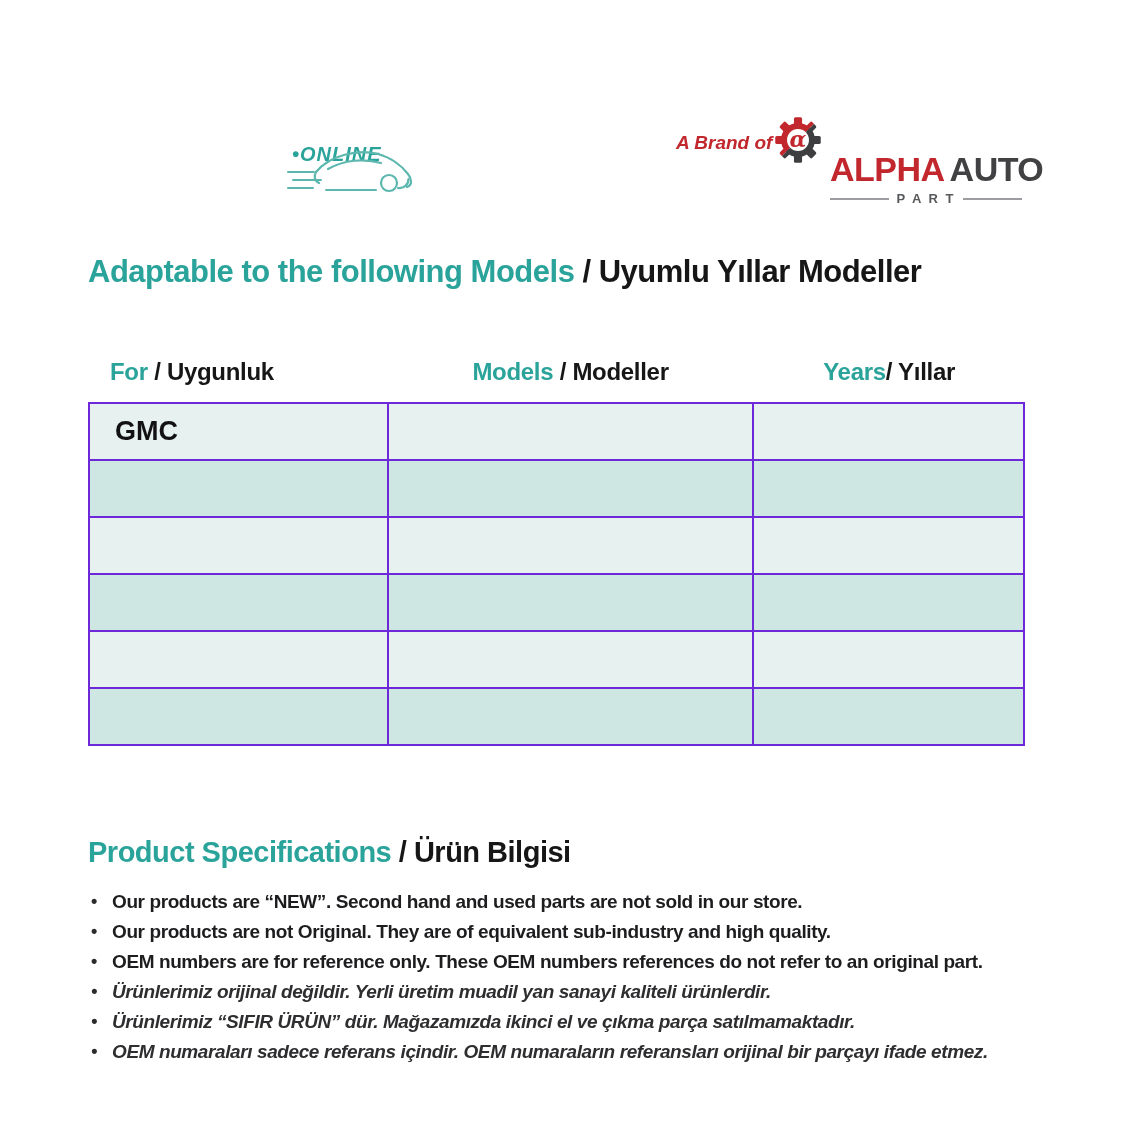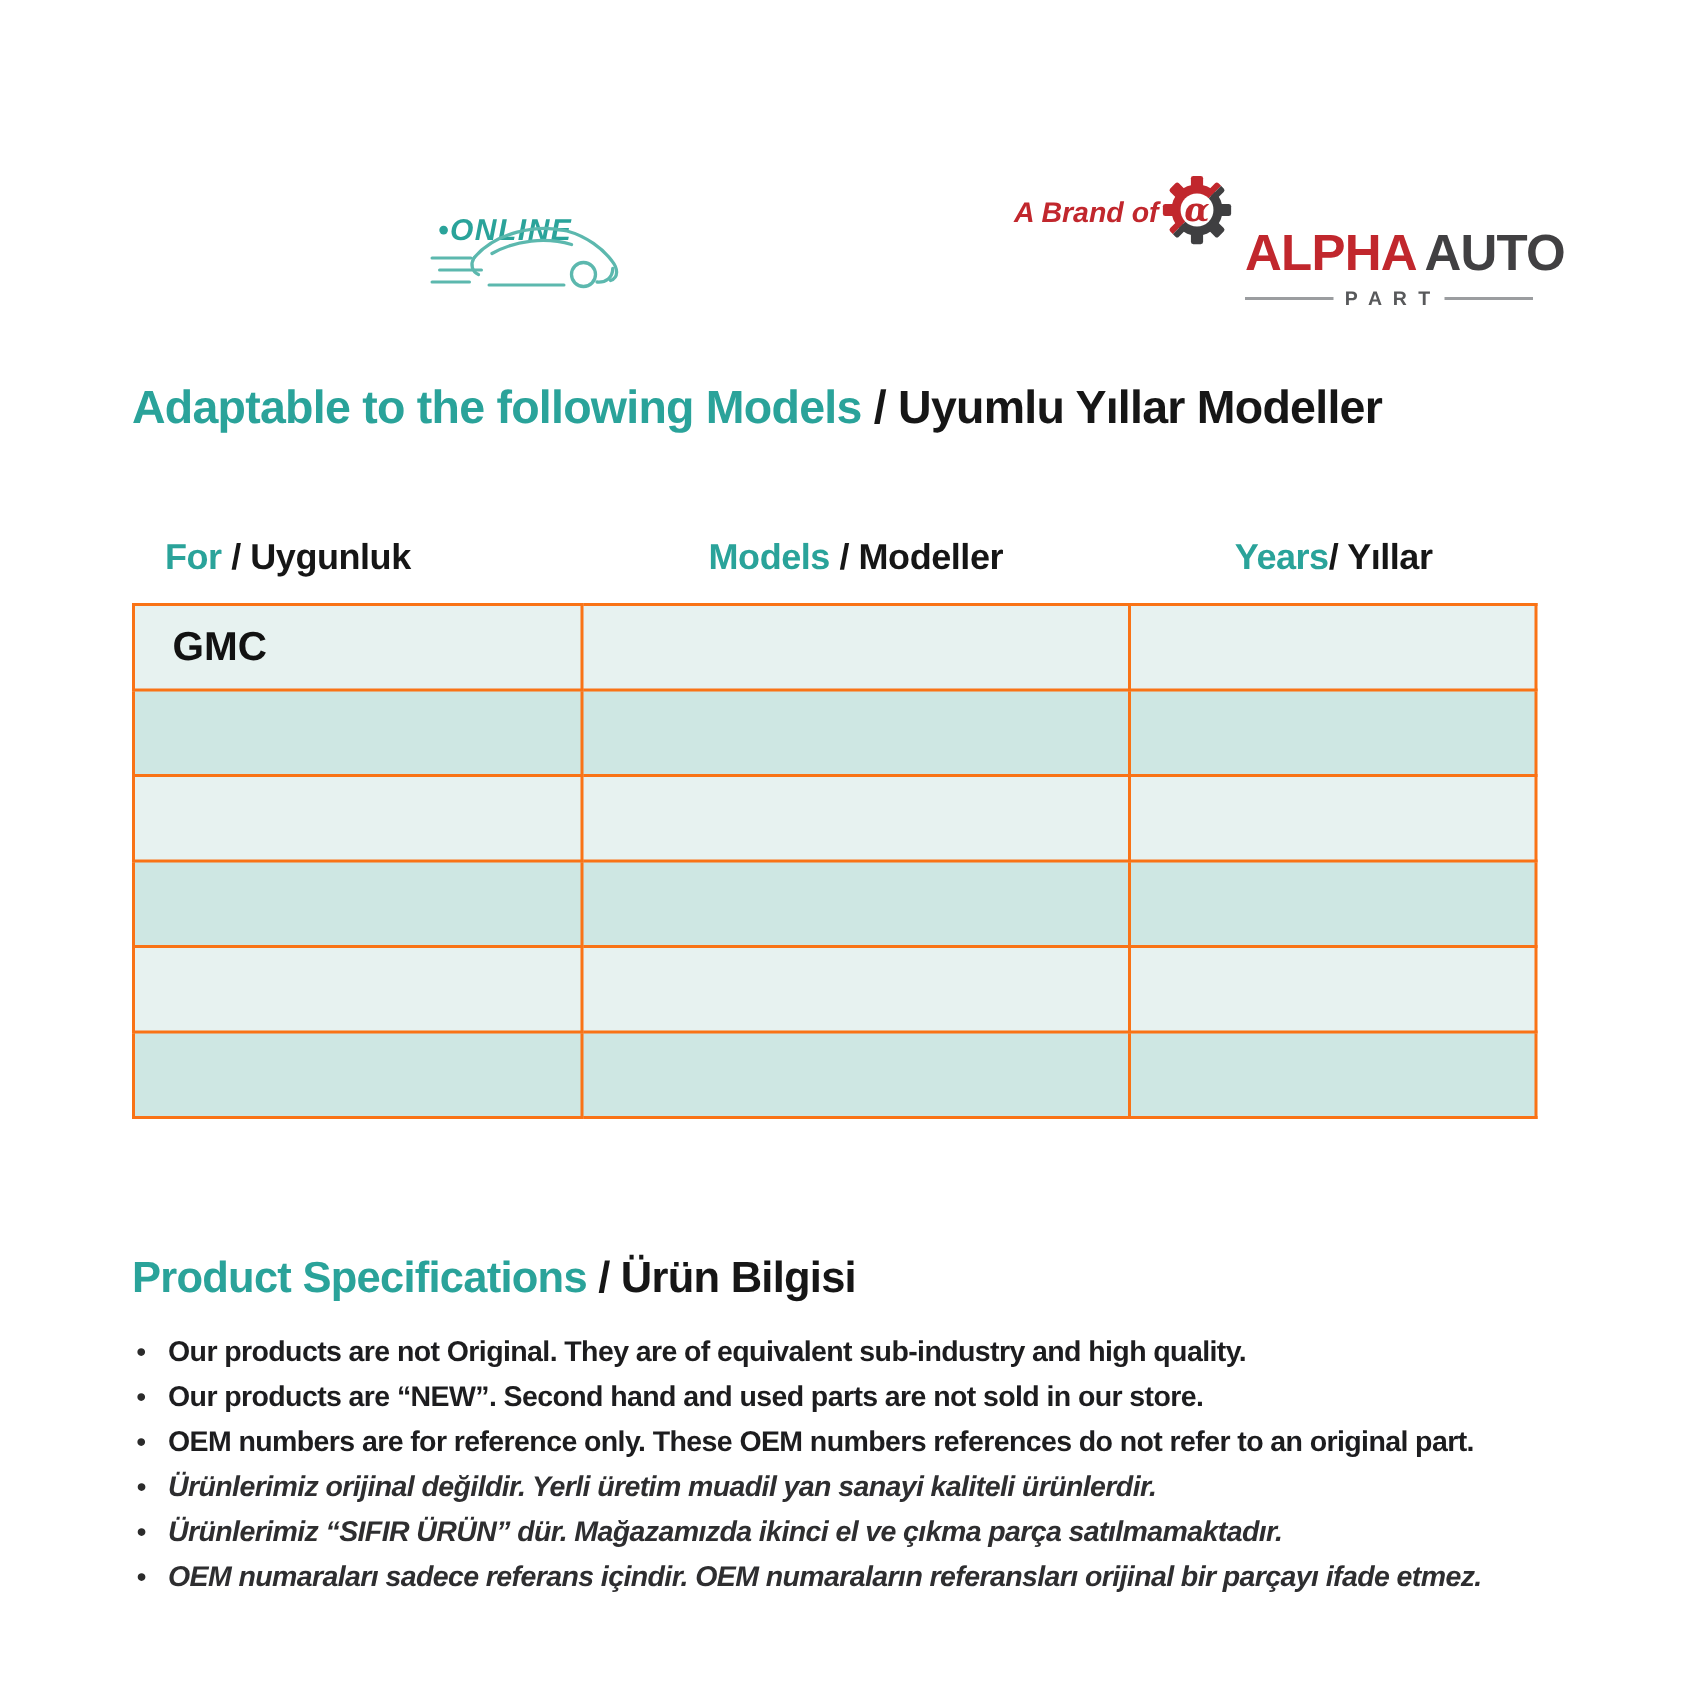--- a/index.html
+++ b/index.html
@@ -36,21 +36,21 @@
 
   
   .col-headers { position:absolute; left:88px; top:358px; width:937px; display:flex; font-size:24px; font-weight:bold; letter-spacing:-0.3px; }
   .col-h { white-space:nowrap; }
   .col-h1 { width:32%; padding-left:22px; }
   .col-h2 { width:39%; text-align:center; }
   .col-h3 { width:29%; text-align:center; }
 
   
   .models-table { position:absolute; left:88px; top:402px; width:937px; border-collapse:collapse; table-layout:fixed; }
-  .models-table td { border:2px solid #f97316; height:57px; padding:0 0 0 25px; vertical-align:middle;margin-top:42px; }
+  .models-table td { border:2px solid #6d28d9; height:57px; padding:0 0 0 25px; vertical-align:middle;margin-top:42px; }
   .models-table tr.light td { background:#e7f2f0; }
   .models-table tr.dark td { background:#cee7e3; }
   .models-table td.first { font-size:27px; font-weight:bold; color:#121212; }
   col.c1 { width:32%; } col.c2 { width:39%; } col.c3 { width:29%; }
 
   
   .specs-list { position:absolute; left:88px; top:890px; width:960px; list-style:none; }
   .specs-list li { position:relative; padding-left:24px; font-size:19px; font-weight:bold; color:#1d1d1f; line-height:23px; margin-bottom:7px; letter-spacing:-0.4px; }
   .specs-list li::before { content:"•"; position:absolute; left:3px; top:0; font-size:18px; color:#2b2b2b; }
   .specs-list li.tr { font-style:italic; color:#2e2e30; }
@@ -166,21 +166,21 @@
           <td></td>
         </tr>
       </tbody>
   </table>
 
   <h2 class="sec-title specs-title">
     <span class="accent">Product Specifications</span><span class="sep"> / </span><span class="dark">Ürün Bilgisi</span>
   </h2>
 
   <ul class="specs-list">
+    <li class="en">Our products are “NEW”. Second hand and used parts are not sold in our store.</li>
     <li class="en">Our products are not Original. They are of equivalent sub-industry and high quality.</li>
-    <li class="en">Our products are “NEW”. Second hand and used parts are not sold in our store.</li>
     <li class="en">OEM numbers are for reference only. These OEM numbers references do not refer to an original part.</li>
     <li class="tr">Ürünlerimiz orijinal değildir. Yerli üretim muadil yan sanayi kaliteli ürünlerdir.</li>
     <li class="tr">Ürünlerimiz “SIFIR ÜRÜN” dür. Mağazamızda ikinci el ve çıkma parça satılmamaktadır.</li>
     <li class="tr">OEM numaraları sadece referans içindir. OEM numaraların referansları orijinal bir parçayı ifade etmez.</li>
   </ul>
 
 </div>
 
 </body></html>

